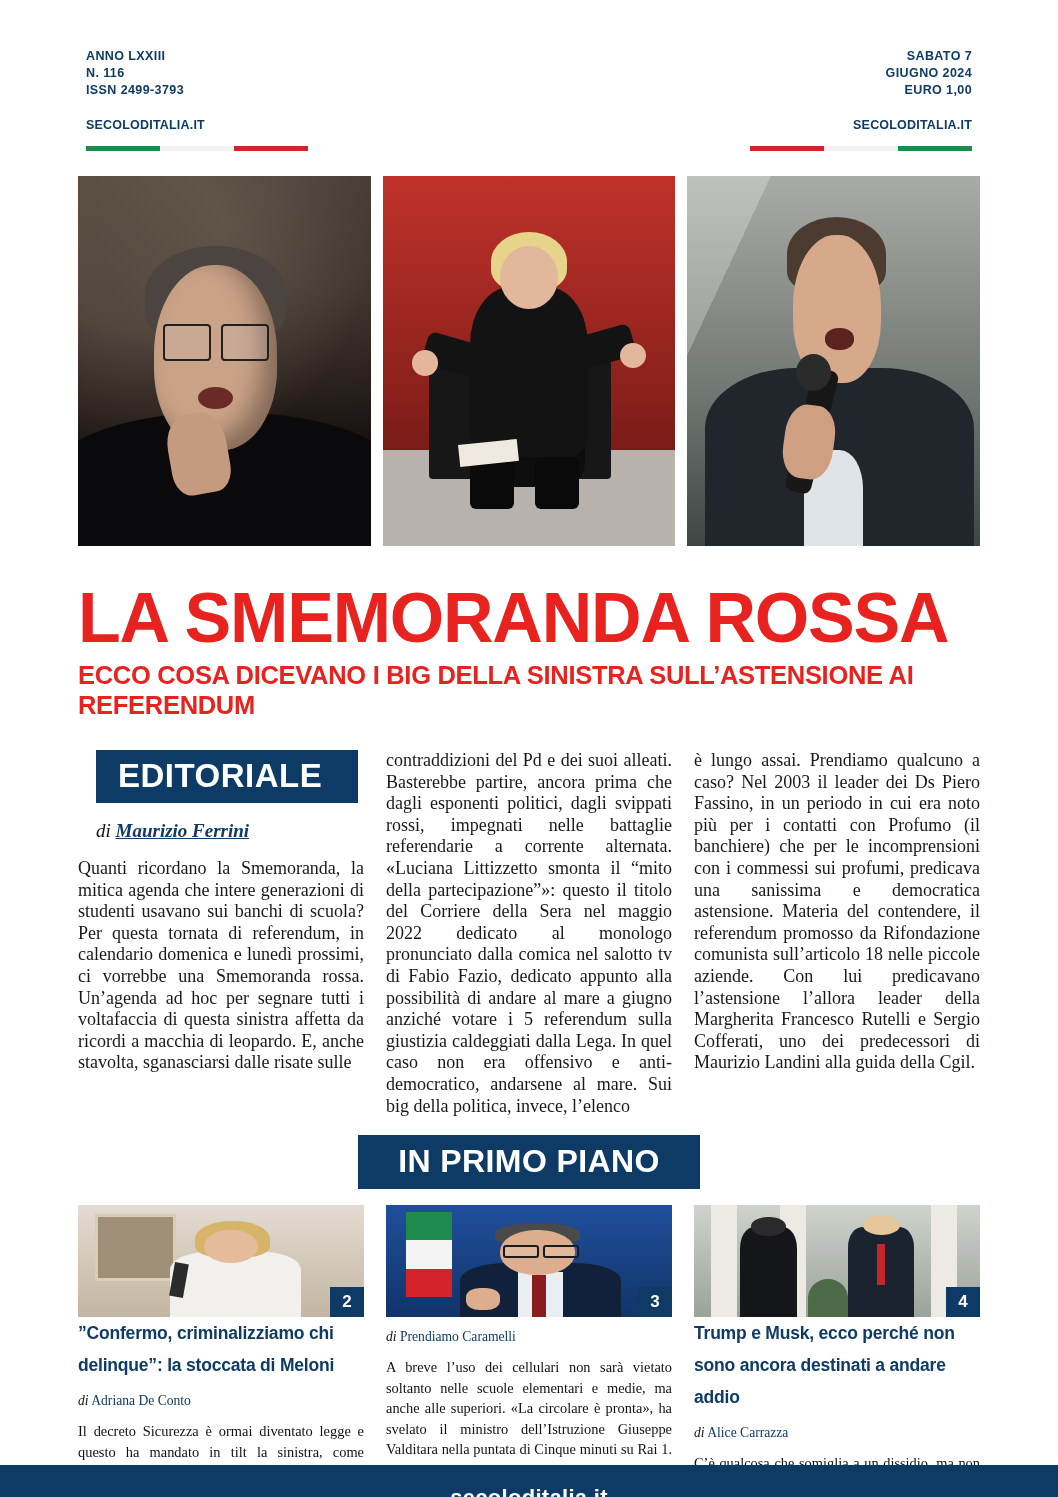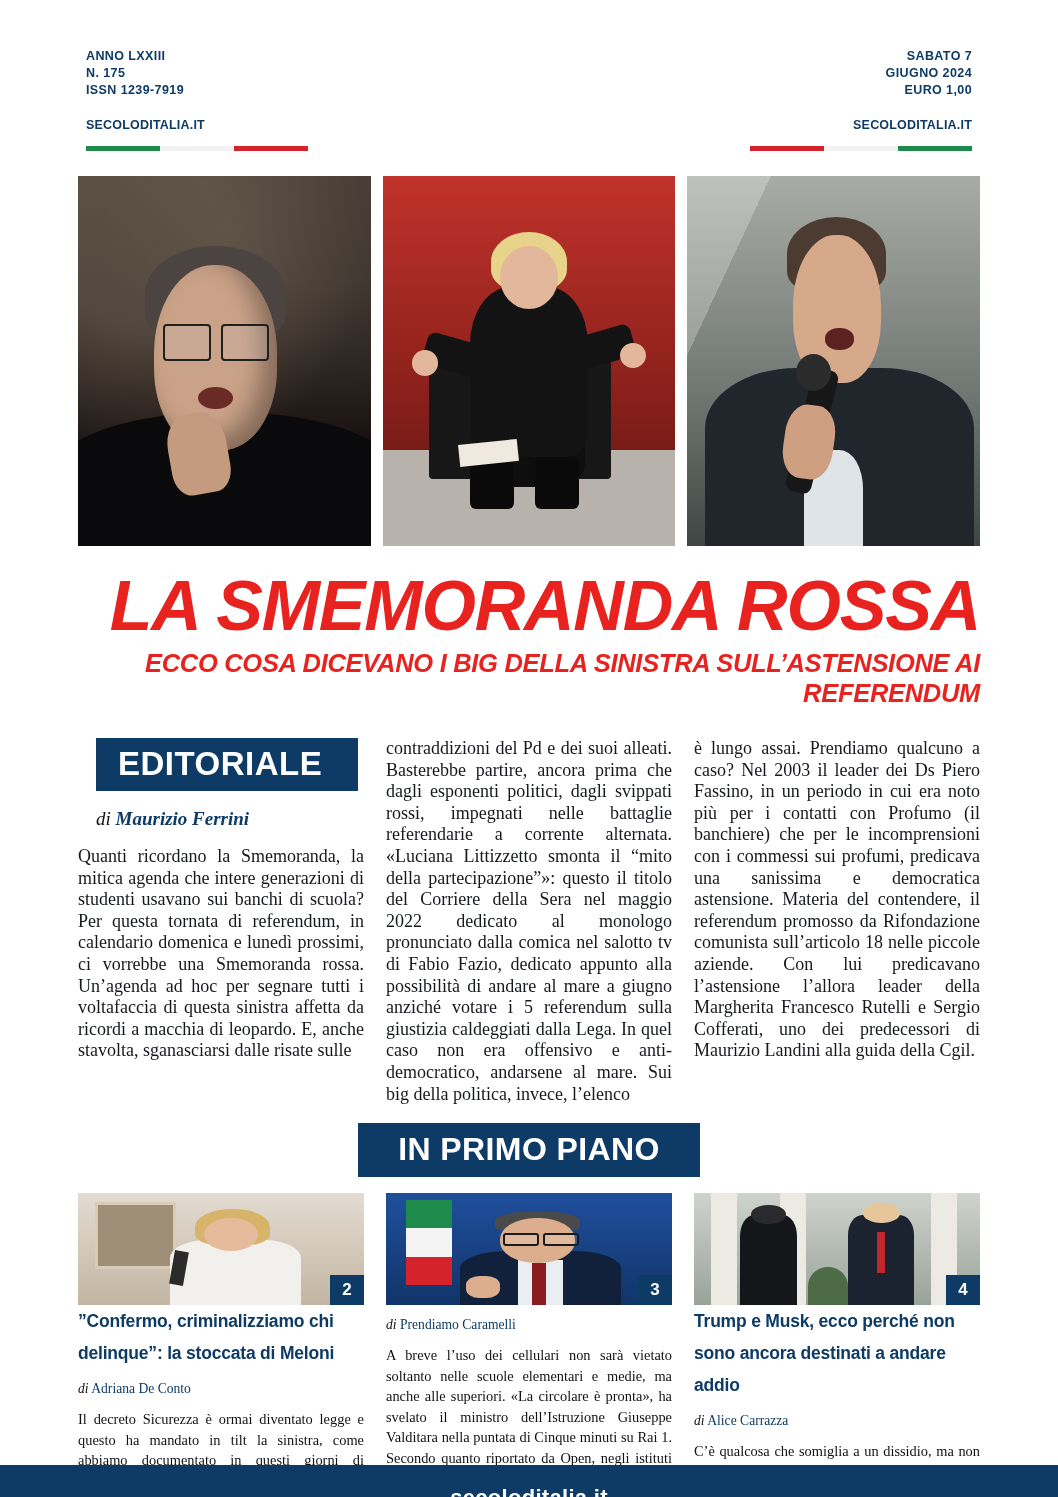--- a/index.html
+++ b/index.html
@@ -254,23 +254,22 @@
     background:#2b2b2b; border-radius:50%;
   }
   .ph3 .handm {
     position:absolute; left:33%; top:62%; width:17%; height:20%;
     background:#cf9f82; border-radius:40%;
     transform: rotate(8deg);
   }
 
   
   .headline-block {
-    margin-top: 24px;
-    text-align: right;
-    font-style: italic;
+    margin-top: 36px;
+    text-align: left;
   }
   .headline {
     font-family: "Liberation Sans", sans-serif;
     font-weight: bold;
     font-size: 70px;
     line-height: 72px;
     color: #e8231f;
     letter-spacing: -1.2px;
     text-transform: uppercase;
   }
@@ -307,20 +306,21 @@
   .byline {
     margin-top: 17px;
     margin-left: 18px;
     font-family: "Liberation Serif", serif;
     font-size: 19px;
     font-style: italic;
   }
   .byline .nm {
     font-weight: bold;
     color: #0d3b66;
+    text-decoration: underline;
   }
   .body-text {
     margin-top: 16px;
     font-family: "Liberation Serif", serif;
     font-size: 18px;
     line-height: 21.6px;
     text-align: justify;
     color: #15181c;
     hyphens: auto;
   }
@@ -442,22 +442,22 @@
   }
 </style>
 </head>
 <body>
 
 <div class="page">
 
   <div class="masthead">
     <div class="mast-left">
       <div>ANNO LXXIII</div>
-      <div>N. 175</div>
-      <div>ISSN 1239-7919</div>
+      <div>N. 116</div>
+      <div>ISSN 2499-3793</div>
     </div>
 
     <div class="mast-right">
       <div>SABATO 7</div>
       <div>GIUGNO 2024</div>
       <div>EURO 1,00</div>
     </div>
 
 
     <div class="mast-site-left">SECOLODITALIA.IT</div>

